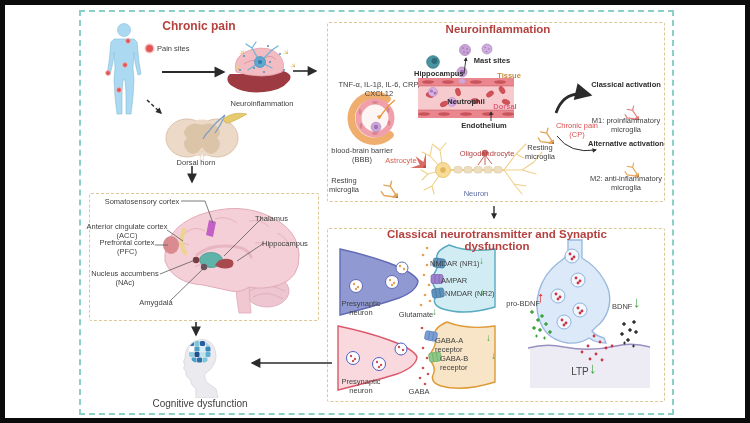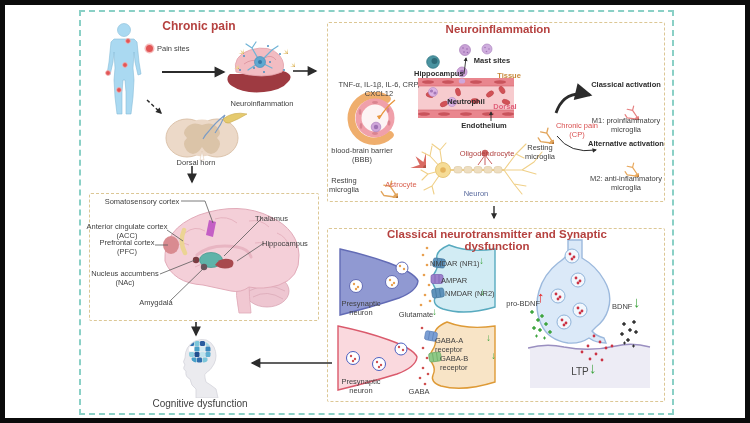--- a/index.html
+++ b/index.html
@@ -210,21 +210,21 @@
 
   <svg class="cell" style="left:362px;top:162px;color:#e2a55c" width="36" height="36" viewBox="-14 -14 28 28">
       <use href="#sym-microglia"></use>
     </svg>
   <div class="lbl" style="left:325px;top:176px;width:38px;">Resting
 microglia</div>
 
   <svg class="cell" style="left:392px;top:134px;color:#d96b63" width="34" height="34" viewBox="-13 -13 26 26">
       <use href="#sym-star"></use>
     </svg>
-  <div class="lbl c-astro" style="left:381px;top:180px;width:40px;">Astrocyte</div>
+  <div class="lbl c-astro" style="left:381px;top:156px;width:40px;">Astrocyte</div>
 
   <svg class="ill" style="left:418px;top:64px;" width="96" height="56" viewBox="0 -12 96 56">
     <rect x="0" y="10" width="96" height="24" fill="#f7cbce"></rect>
     <rect x="0" y="2" width="96" height="8" fill="#e9868e"></rect>
     <rect x="0" y="34" width="96" height="8" fill="#e9868e"></rect>
     <line x1="0" y1="10" x2="96" y2="10" stroke="#d76a72" stroke-width="0.7"></line>
     <line x1="0" y1="34" x2="96" y2="34" stroke="#d76a72" stroke-width="0.7"></line>
     <g fill="#c9545c">
       <ellipse cx="10" cy="6" rx="6" ry="1.8"></ellipse>
         <ellipse cx="30" cy="6" rx="6" ry="1.8"></ellipse>

